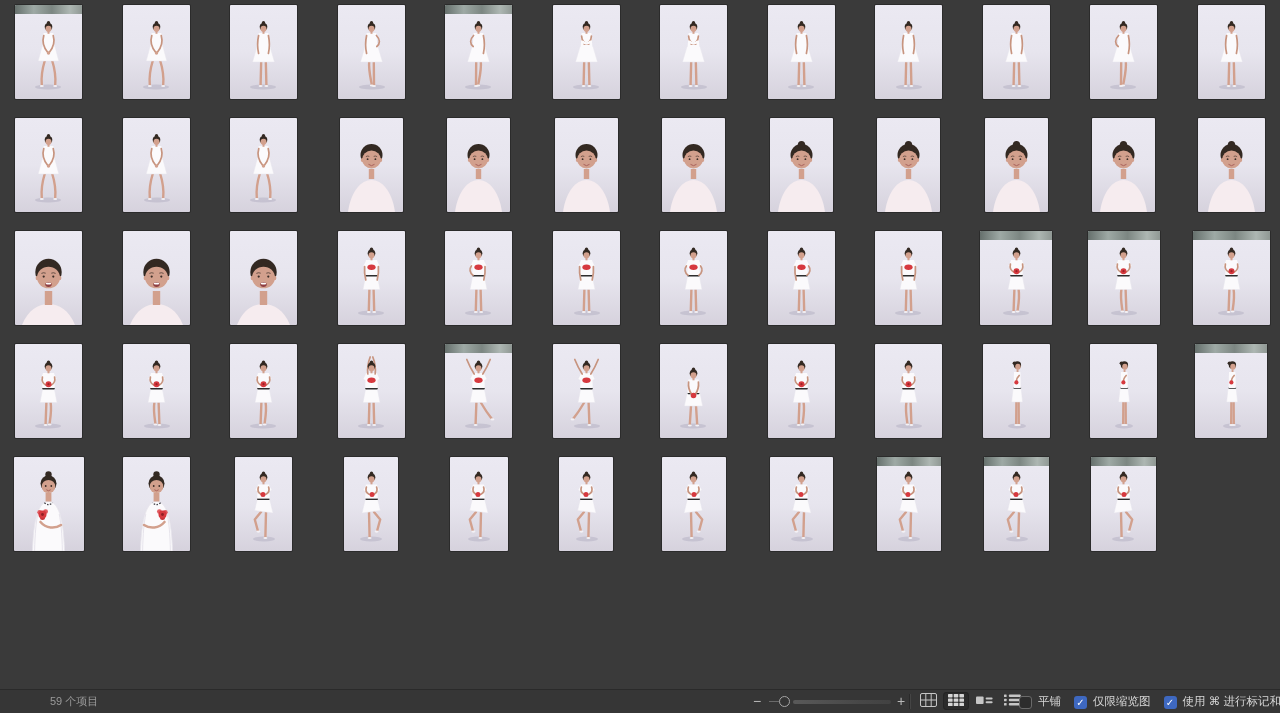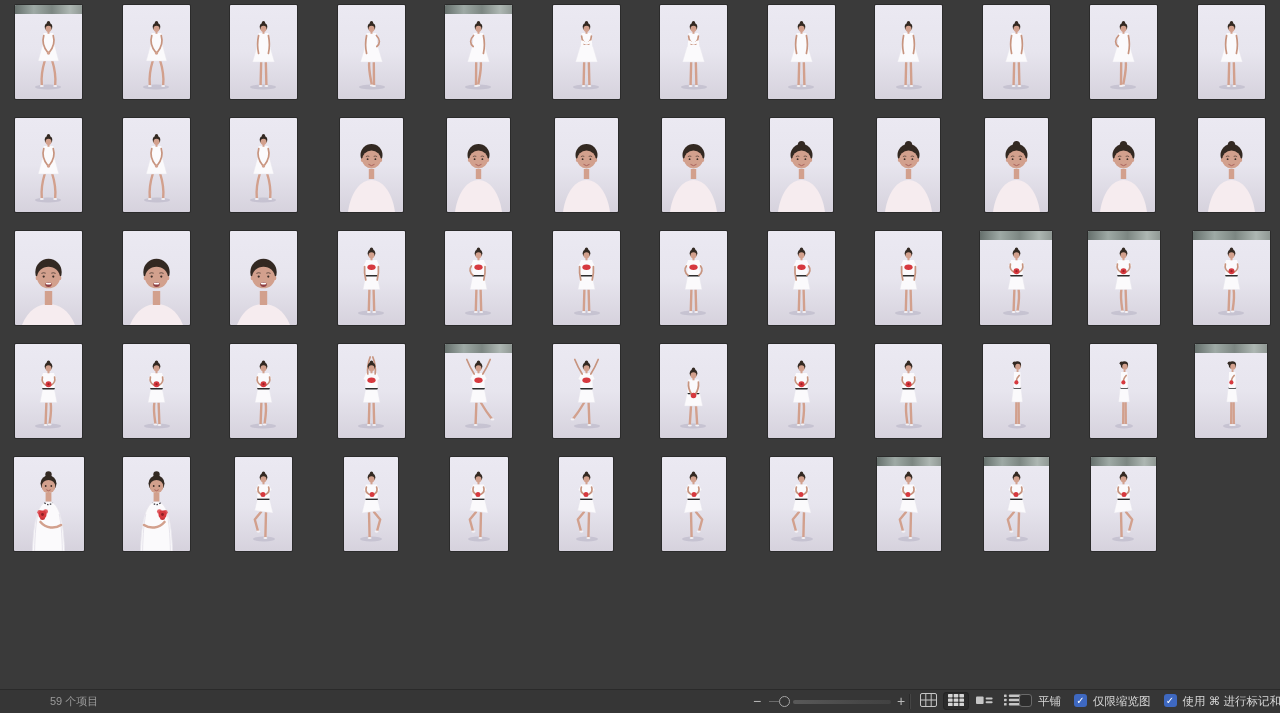--- a/index.html
+++ b/index.html
@@ -26,21 +26,21 @@
   .knob{position:absolute;left:12px;top:6px;width:9px;height:9px;border:1.5px solid #a6a6a6;
     border-radius:50%;background:#343434;box-sizing:content-box;}
   .trackR{position:absolute;left:26px;top:9.5px;right:0;height:4px;border-radius:2px;
     background:linear-gradient(90deg,#595959,#474747 70%,#424242);}
   .vdiv{position:absolute;left:909px;top:4px;width:1px;height:15px;background:#2a2a2a;
     box-shadow:1px 0 0 #454545;}
   .viewmodes{position:absolute;left:915px;top:2px;display:flex;align-items:center;gap:2px;}
   .vbtn{width:26px;height:18px;display:flex;align-items:center;justify-content:center;border-radius:4px;}
   .vbtn.active{background:#2b2b2b;box-shadow:inset 0 0 0 1px #242424;}
   .checks{position:absolute;left:1019px;top:0;height:22px;display:flex;align-items:center;gap:13px;}
-  .chk{display:flex;align-items:flex-start;gap:6px;}
+  .chk{display:flex;align-items:flex-end;gap:6px;}
   .box{width:13px;height:13px;border-radius:3px;box-sizing:border-box;flex:none;
     display:flex;align-items:center;justify-content:center;}
   .box.off{background:#2d2d2d;border:1px solid #6a6a6a;}
   .box.on{color:#fff;font-size:10px;font-weight:bold;line-height:13px;}
   .chk .lbl{color:#d6d6d6;font-size:11.5px;white-space:nowrap;}
 </style>
 </head>
 <body>
 
 <div class="app">

